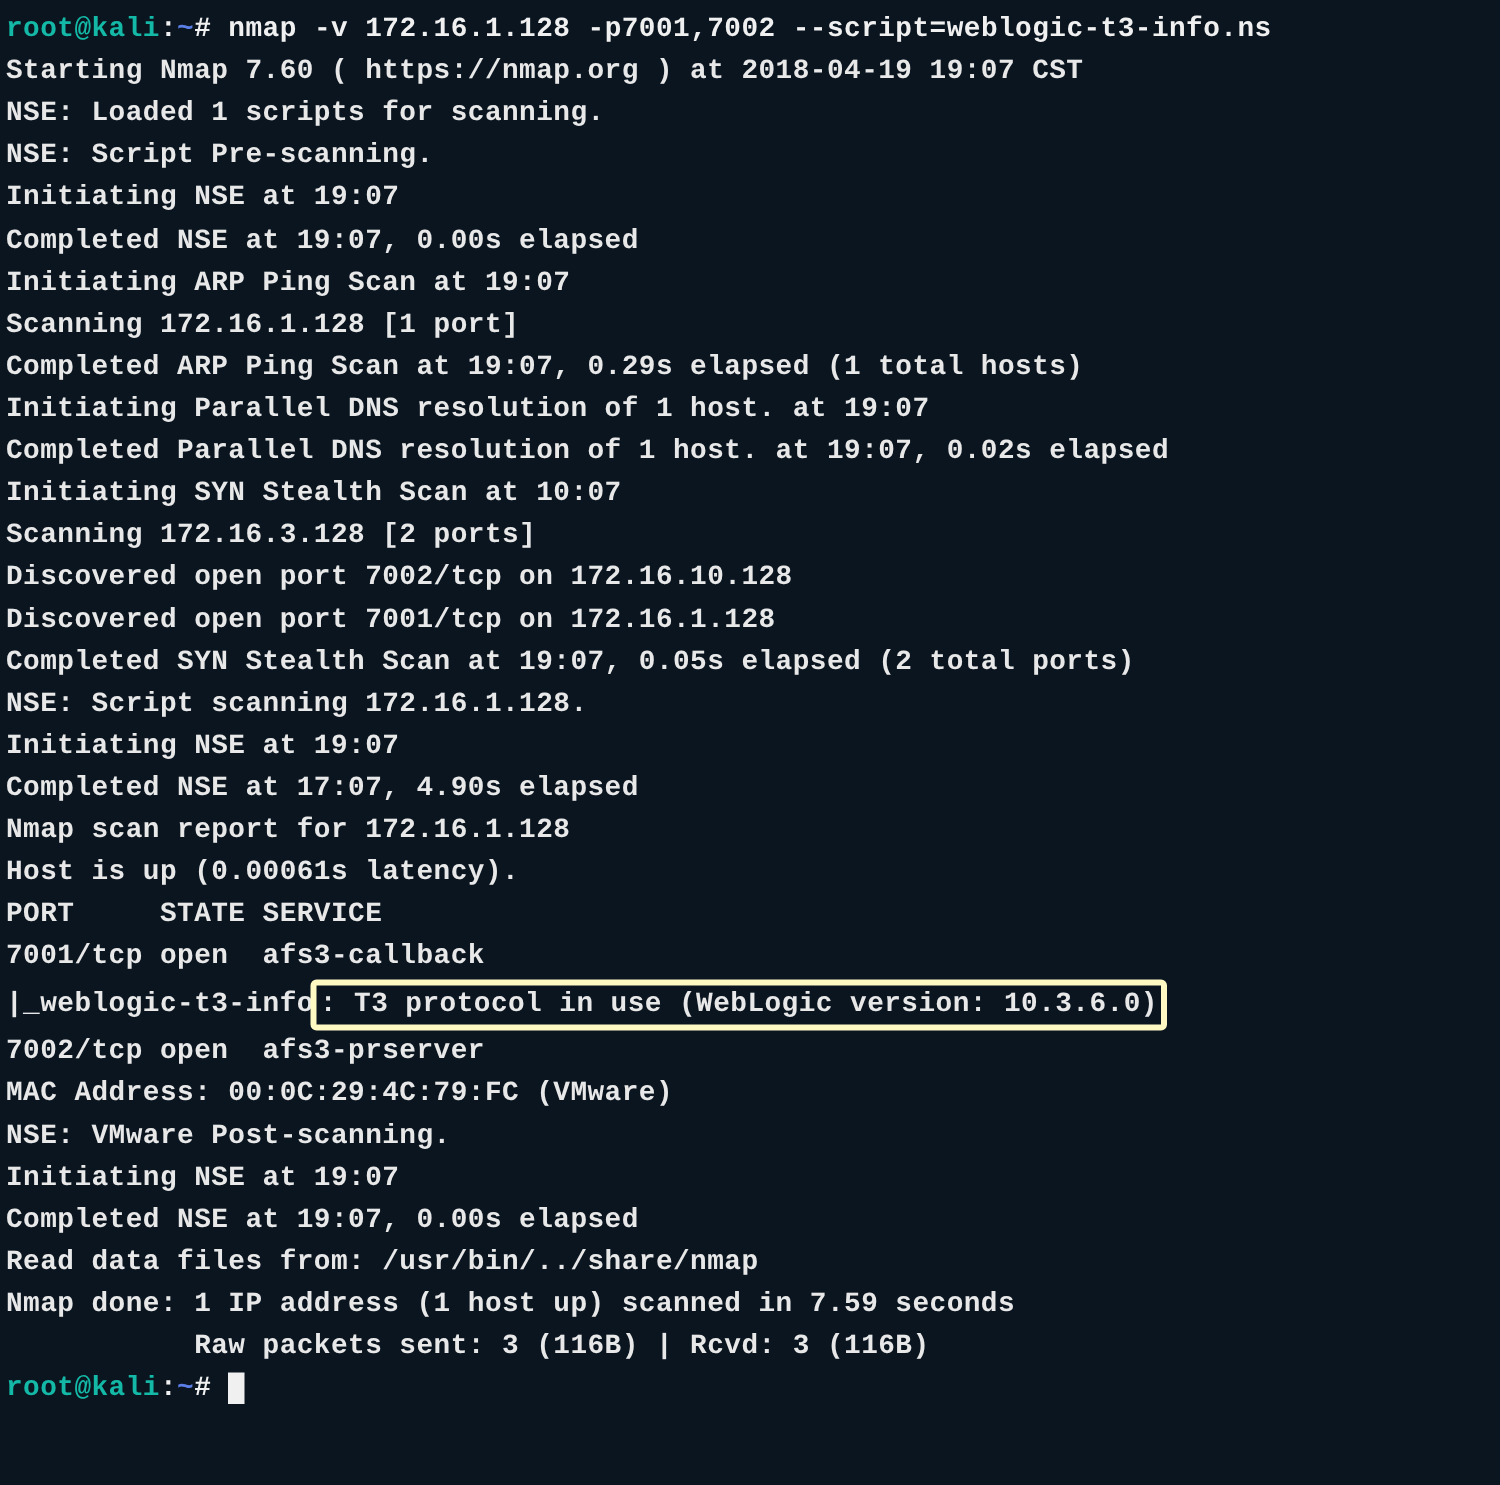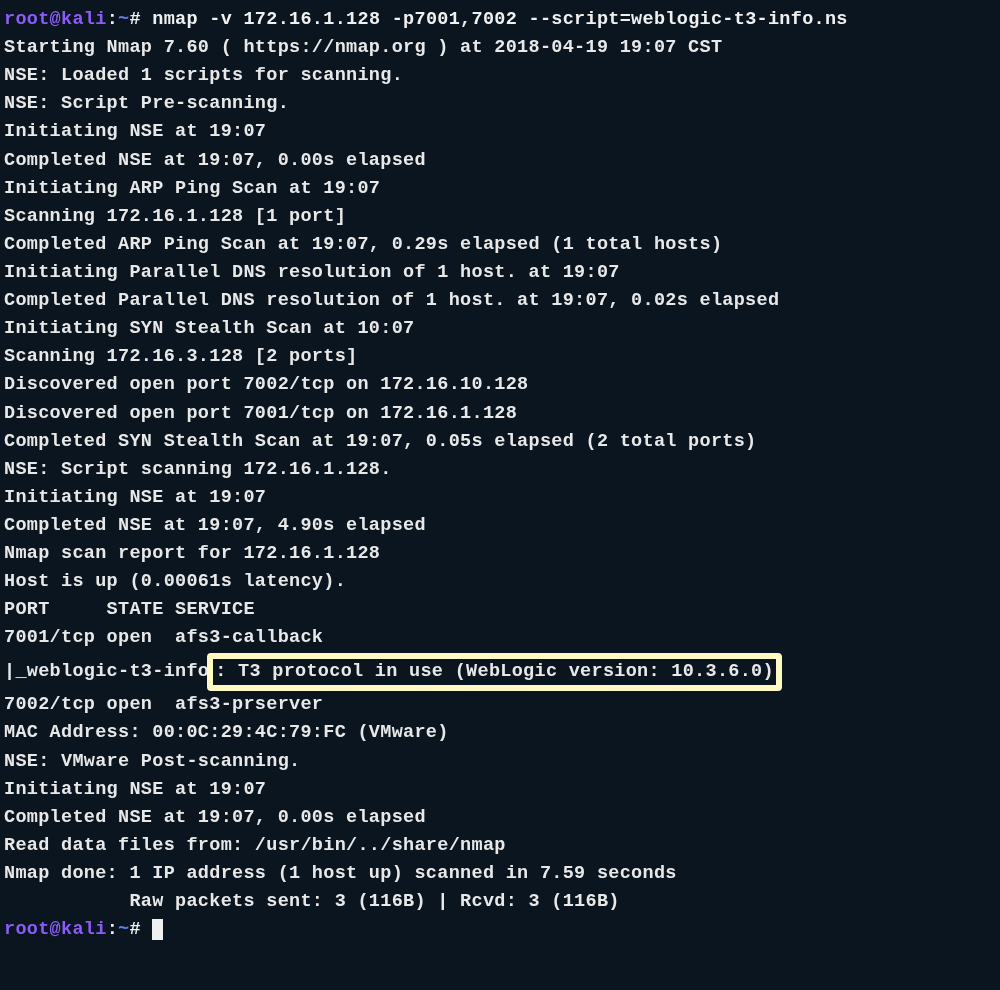--- a/index.html
+++ b/index.html
@@ -14,26 +14,26 @@
       width: 1000px;
       height: 990px;
       box-sizing: border-box;
       overflow: hidden;
       letter-spacing: 0.3px;
     }
     .term-line {
       white-space: pre;
       display: block;
     }
-    .red { color: #8b5cf6; }
+    .red { color: #14b8a6; }
     .blue { color: #5b7fe6; }
     .white { color: #f0f0f0; }
     .highlight-wrap {
       display: inline-block;
-      border: 6px solid #fef9c3;
+      border: 4px solid #fef9c3;
       border-radius: 4px;
       padding: 0 2px;
       margin-left: -2px;
       line-height: 1.45;
       text-align: center;
     }
     .cursor {
       display: inline-block;
       width: 11px;
       height: 21px;
@@ -56,21 +56,21 @@
 <div class="term-line">Completed ARP Ping Scan at 19:07, 0.29s elapsed (1 total hosts)</div>
 <div class="term-line">Initiating Parallel DNS resolution of 1 host. at 19:07</div>
 <div class="term-line">Completed Parallel DNS resolution of 1 host. at 19:07, 0.02s elapsed</div>
 <div class="term-line">Initiating SYN Stealth Scan at 10:07</div>
 <div class="term-line">Scanning 172.16.3.128 [2 ports]</div>
 <div class="term-line">Discovered open port 7002/tcp on 172.16.10.128</div>
 <div class="term-line">Discovered open port 7001/tcp on 172.16.1.128</div>
 <div class="term-line">Completed SYN Stealth Scan at 19:07, 0.05s elapsed (2 total ports)</div>
 <div class="term-line">NSE: Script scanning 172.16.1.128.</div>
 <div class="term-line">Initiating NSE at 19:07</div>
-<div class="term-line">Completed NSE at 19:07, 4.90s elapsed</div>
+<div class="term-line">Completed NSE at 17:07, 4.90s elapsed</div>
 <div class="term-line">Nmap scan report for 172.16.1.128</div>
 <div class="term-line">Host is up (0.00061s latency).</div>
 <div class="term-line"></div>
 <div class="term-line">PORT     STATE SERVICE</div>
 <div class="term-line">7001/tcp open  afs3-callback</div>
 <div class="term-line"><span>|_weblogic-t3-info</span><span class="highlight-wrap"><span>: T3 protocol in use (WebLogic version: 10.3.6.0)</span></span></div>
 <div class="term-line">7002/tcp open  afs3-prserver</div>
 <div class="term-line">MAC Address: 00:0C:29:4C:79:FC (VMware)</div>
 <div class="term-line"></div>
 <div class="term-line">NSE: VMware Post-scanning.</div>

